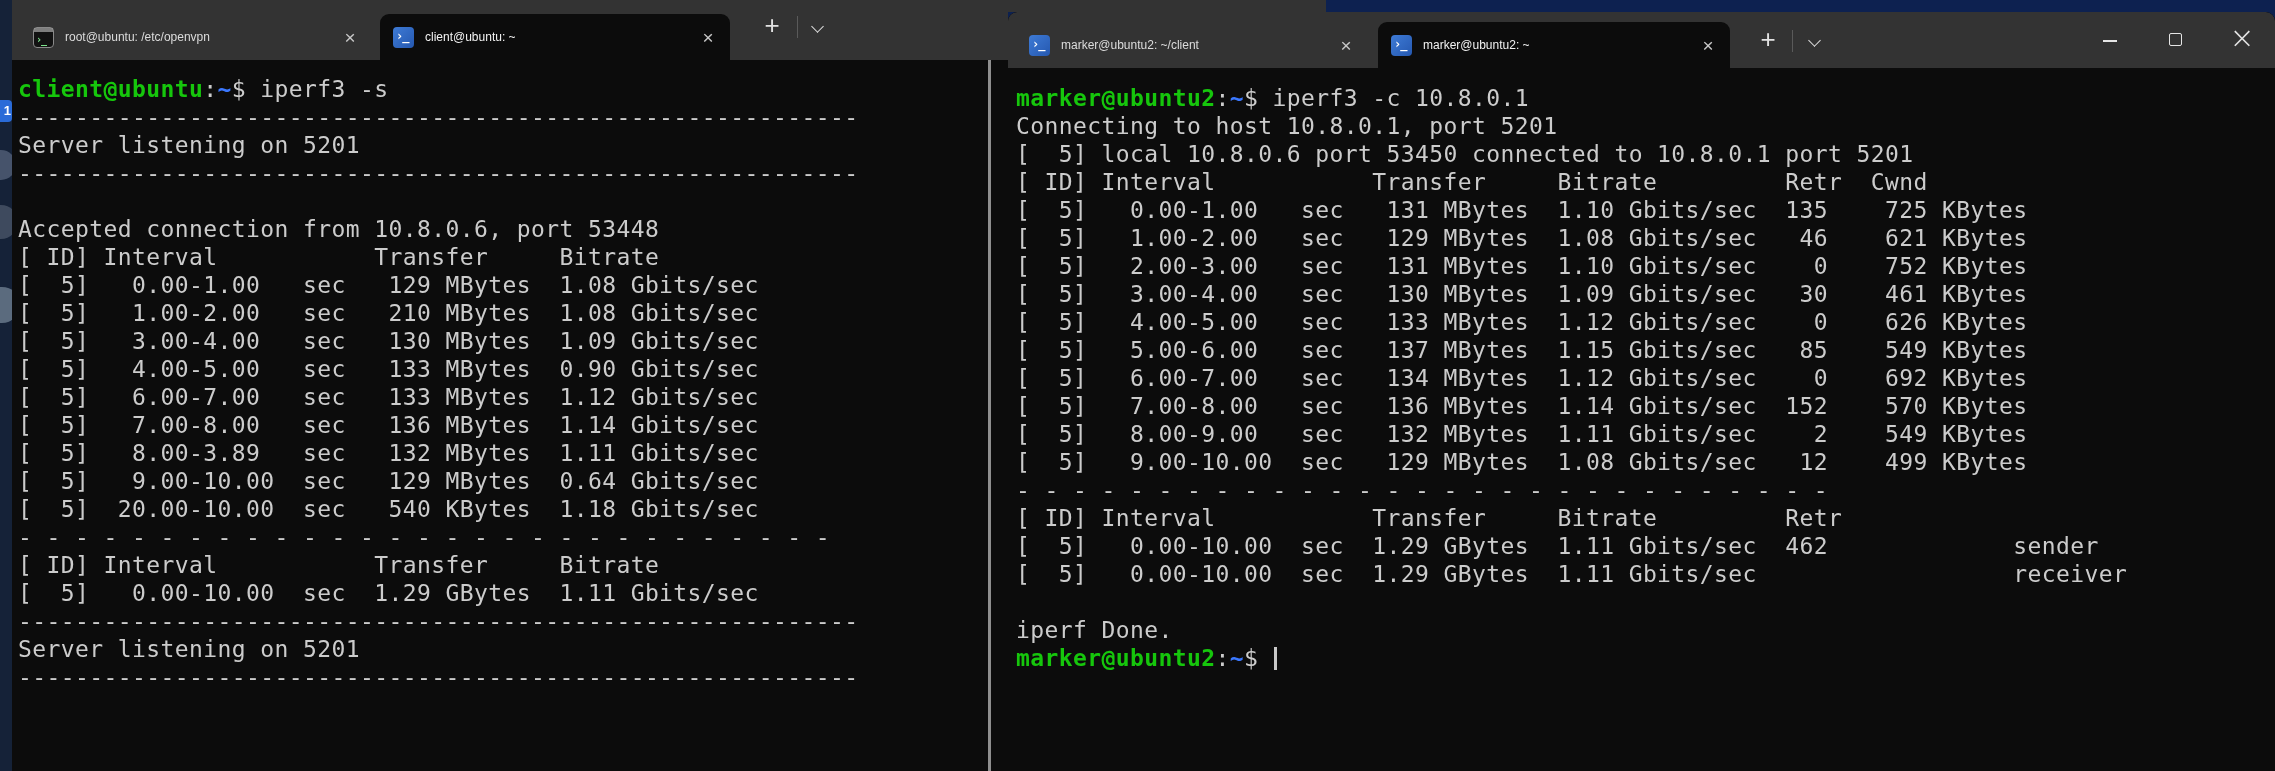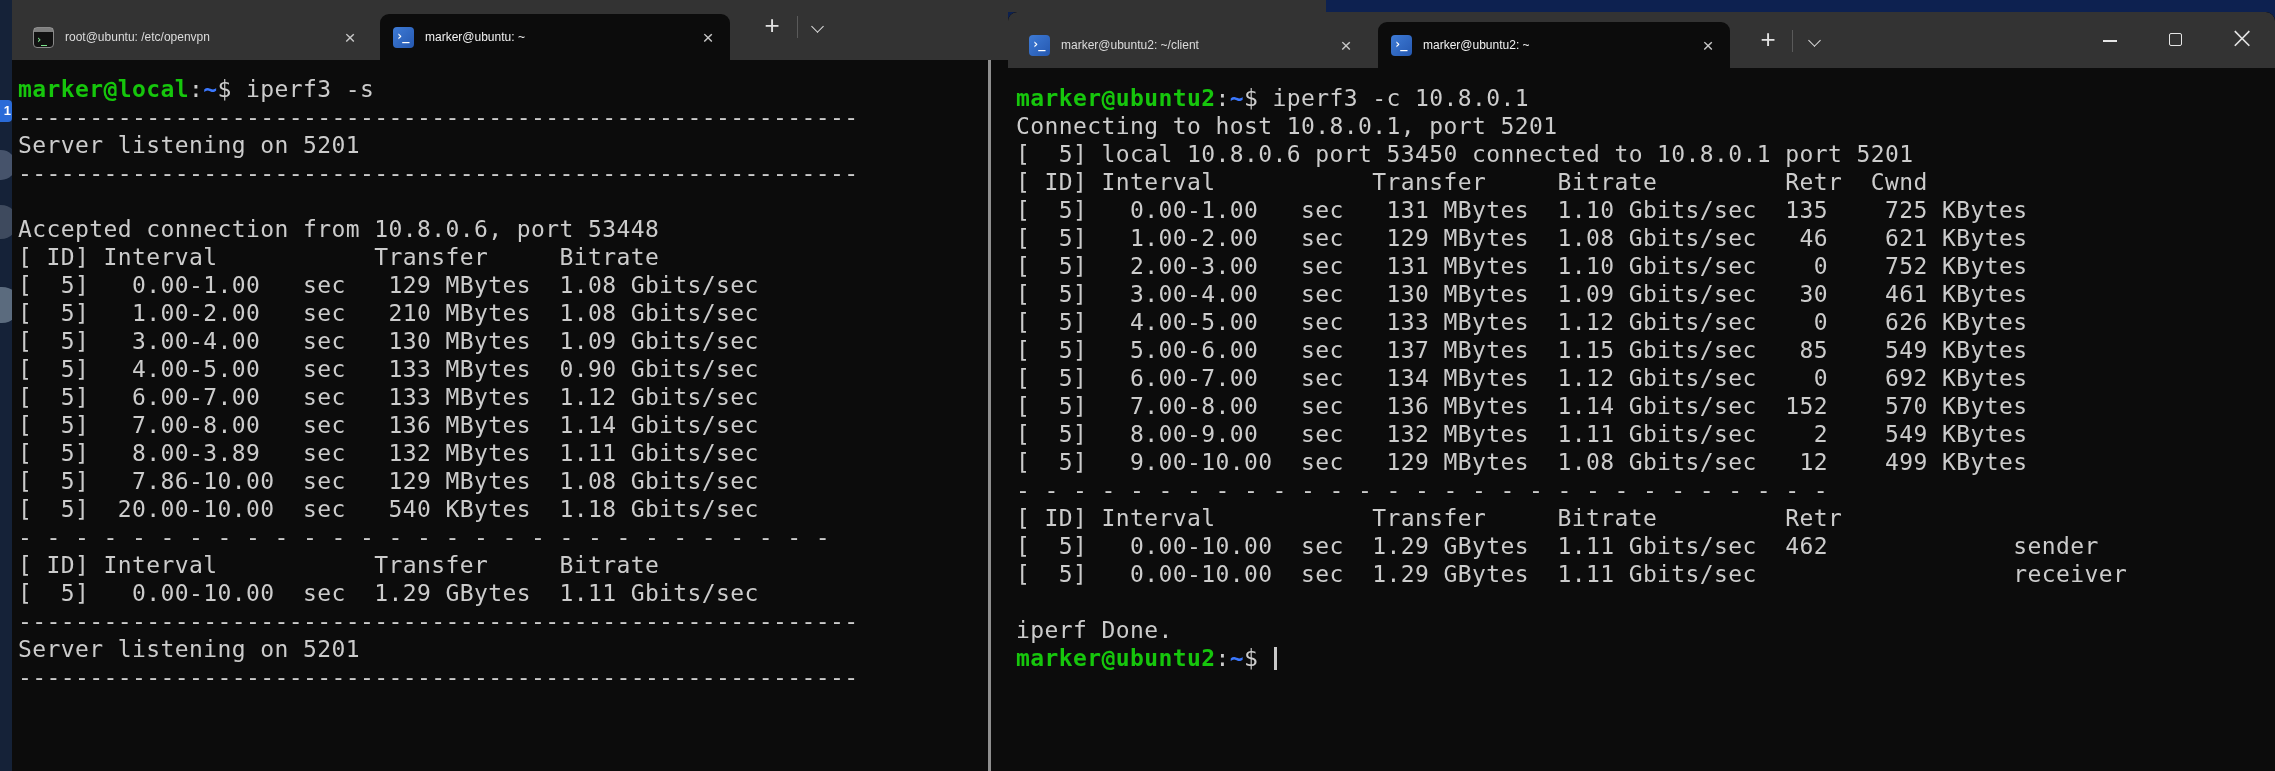--- a/index.html
+++ b/index.html
@@ -98,45 +98,45 @@
       <span class="ticon console">
         <span class="glyph">›_</span>
       </span>
       <span class="ttitle">root@ubuntu: /etc/openvpn</span>
       <span class="tclose">×</span>
     </div>
     <div class="tab tab2 active">
       <span class="ticon ps">
         <span class="glyph">›_</span>
       </span>
-      <span class="ttitle">marker@ubuntu: ~</span>
+      <span class="ttitle">client@ubuntu: ~</span>
       <span class="tclose">×</span>
     </div>
     <div class="newtab-btn">+</div>
     <div class="tab-sep"></div>
     <div class="dropdown-btn">
       <span class="chev"></span>
     </div>
   </div>
   <div class="tcontent" id="left-term">
-      <div class="tline"><span class="seg-g">marker@local</span><span class="seg-w">:</span><span class="seg-b">~</span><span class="seg-w">$ iperf3 -s</span></div>
+      <div class="tline"><span class="seg-g">client@ubuntu</span><span class="seg-w">:</span><span class="seg-b">~</span><span class="seg-w">$ iperf3 -s</span></div>
       <div class="tline">-----------------------------------------------------------</div>
       <div class="tline">Server listening on 5201</div>
       <div class="tline">-----------------------------------------------------------</div>
       <div class="tline"> </div>
       <div class="tline">Accepted connection from 10.8.0.6, port 53448</div>
       <div class="tline">[ ID] Interval           Transfer     Bitrate</div>
       <div class="tline">[  5]   0.00-1.00   sec   129 MBytes  1.08 Gbits/sec</div>
       <div class="tline">[  5]   1.00-2.00   sec   210 MBytes  1.08 Gbits/sec</div>
       <div class="tline">[  5]   3.00-4.00   sec   130 MBytes  1.09 Gbits/sec</div>
       <div class="tline">[  5]   4.00-5.00   sec   133 MBytes  0.90 Gbits/sec</div>
       <div class="tline">[  5]   6.00-7.00   sec   133 MBytes  1.12 Gbits/sec</div>
       <div class="tline">[  5]   7.00-8.00   sec   136 MBytes  1.14 Gbits/sec</div>
       <div class="tline">[  5]   8.00-3.89   sec   132 MBytes  1.11 Gbits/sec</div>
-      <div class="tline">[  5]   7.86-10.00  sec   129 MBytes  1.08 Gbits/sec</div>
+      <div class="tline">[  5]   9.00-10.00  sec   129 MBytes  0.64 Gbits/sec</div>
       <div class="tline">[  5]  20.00-10.00  sec   540 KBytes  1.18 Gbits/sec</div>
       <div class="tline">- - - - - - - - - - - - - - - - - - - - - - - - - - - - -</div>
       <div class="tline">[ ID] Interval           Transfer     Bitrate</div>
       <div class="tline">[  5]   0.00-10.00  sec  1.29 GBytes  1.11 Gbits/sec                  receiver</div>
       <div class="tline">-----------------------------------------------------------</div>
       <div class="tline">Server listening on 5201</div>
       <div class="tline">-----------------------------------------------------------</div>
     </div>
 </div>
 <div id="left-scrollbar"></div>

